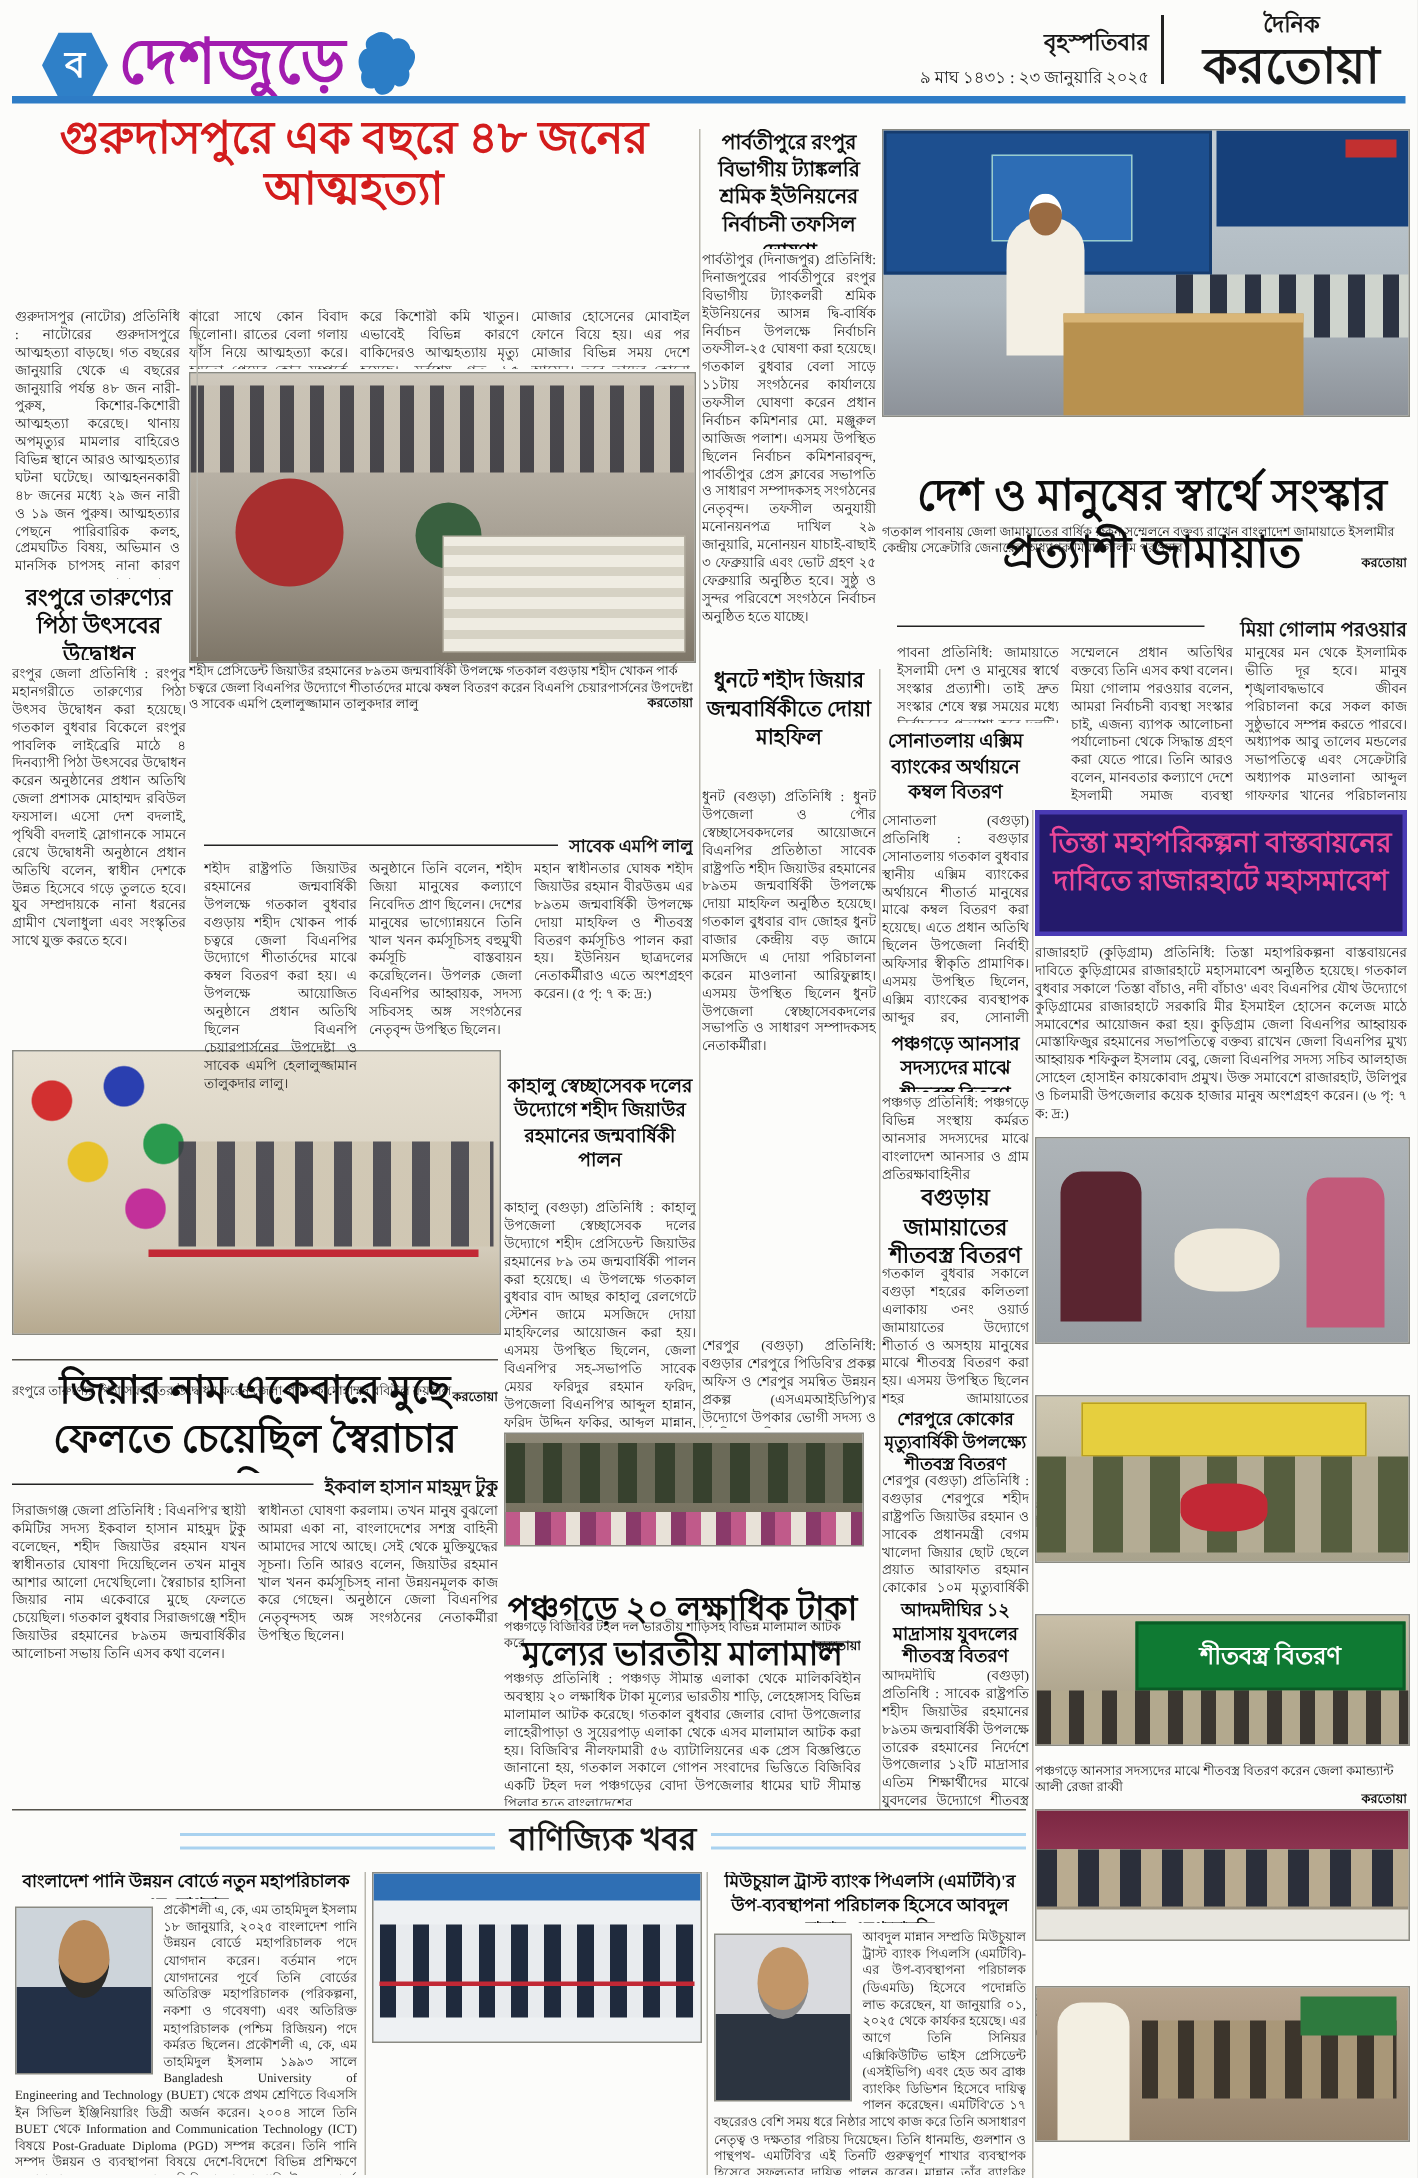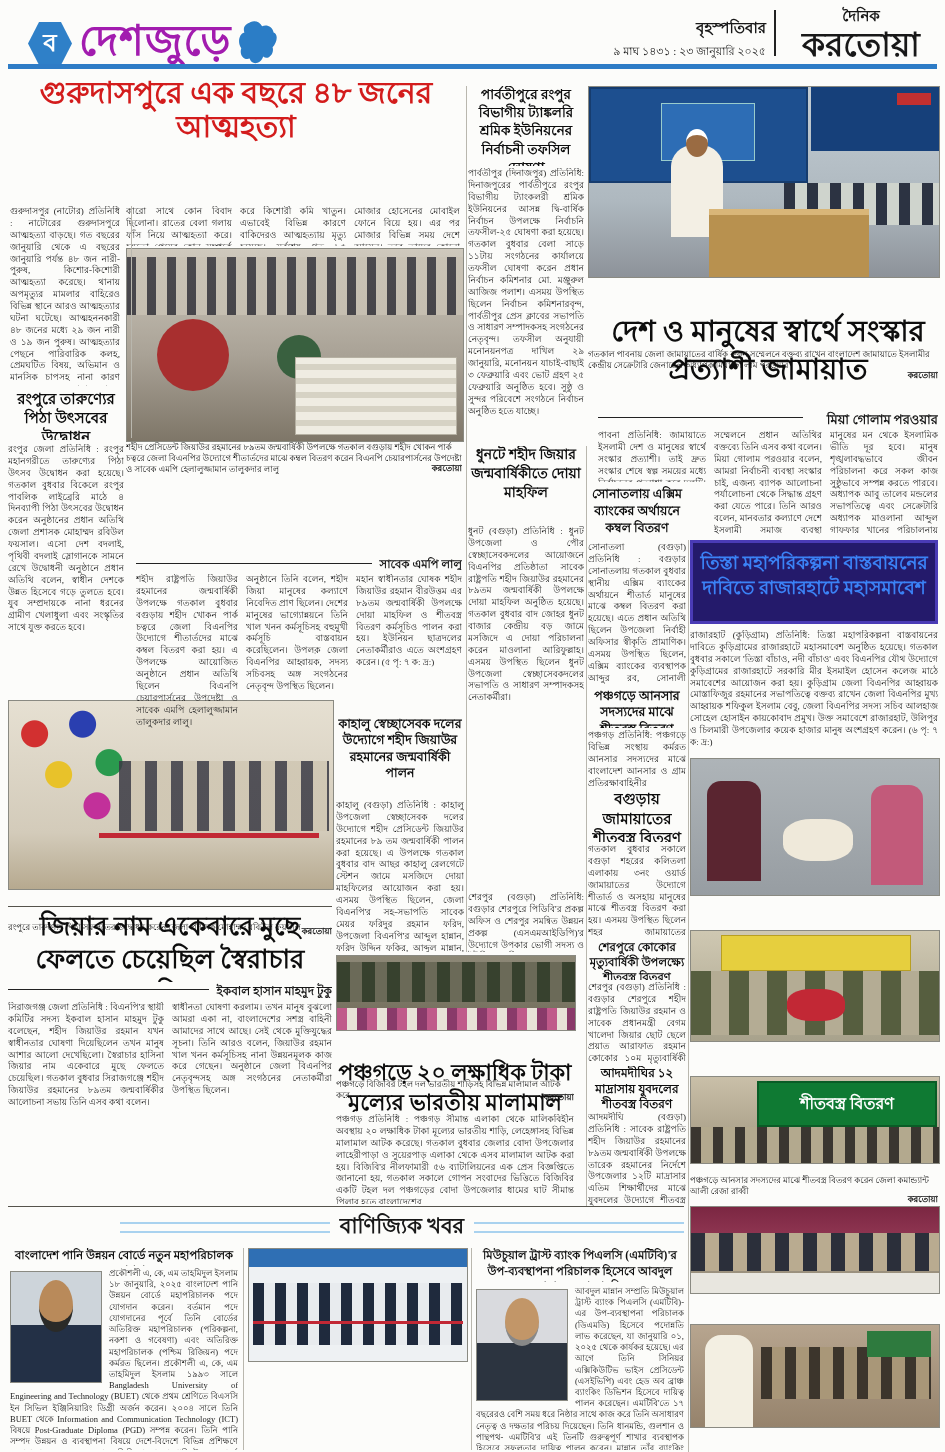--- a/index.html
+++ b/index.html
@@ -153,21 +153,21 @@
   <div class="abs body-txt" style="left:588px;top:542px;width:98px;height:144px;">সোনাতলা (বগুড়া) প্রতিনিধি : বগুড়ার সোনাতলায় গতকাল বুধবার স্থানীয় এক্সিম ব্যাংকের অর্থায়নে শীতার্ত মানুষের মাঝে কম্বল বিতরণ করা হয়েছে। এতে প্রধান অতিথি ছিলেন উপজেলা নির্বাহী অফিসার স্বীকৃতি প্রামাণিক। এসময় উপস্থিত ছিলেন, এক্সিম ব্যাংকের ব্যবস্থাপক আব্দুর রব, সোনালী ব্যাংকের ব্যবস্থাপক মাহবুবার রহমান, ব্যবসায়ী</div>
   <div class="abs hl" style="left:588px;top:688px;width:98px;height:40px;font-size:12.5px;line-height:1.3;">পঞ্চগড়ে আনসার সদস্যদের মাঝে শীতবস্ত্র বিতরণ</div>
   <div class="abs body-txt" style="left:588px;top:730px;width:98px;height:58px;">পঞ্চগড় প্রতিনিধি: পঞ্চগড়ে বিভিন্ন সংস্থায় কর্মরত আনসার সদস্যদের মাঝে বাংলাদেশ আনসার ও গ্রাম প্রতিরক্ষাবাহিনীর মহাপরিচালকের পক্ষ হতে শীতবস্ত্র বিতরণ করা হয়েছে। গতকাল (৬ পৃ: ৭ ক: দ্র:)</div>
   <div class="abs hl" style="left:588px;top:790px;width:98px;height:52px;font-size:15px;line-height:1.3;">বগুড়ায় জামায়াতের শীতবস্ত্র বিতরণ</div>
   <div class="abs body-txt" style="left:588px;top:844px;width:98px;height:94px;">গতকাল বুধবার সকালে বগুড়া শহরের কলিতলা এলাকায় ৩নং ওয়ার্ড জামায়াতের উদ্যোগে শীতার্ত ও অসহায় মানুষের মাঝে শীতবস্ত্র বিতরণ করা হয়। এসময় উপস্থিত ছিলেন শহর জামায়াতের সমাজসেবা সম্পাদক অধ্যক্ষ মাওলানা আব্দুল হামিদ বেগ, শাহাদত হোসেন, জোবায়ের হোসেন রানা, বিলাল হোসাইন প্রমুখ।</div>
   <div class="abs hl" style="left:588px;top:940px;width:98px;height:40px;font-size:11.5px;line-height:1.3;">শেরপুরে কোকোর মৃত্যুবার্ষিকী উপলক্ষ্যে শীতবস্ত্র বিতরণ</div>
   <div class="abs body-txt" style="left:588px;top:982px;width:98px;height:82px;">শেরপুর (বগুড়া) প্রতিনিধি : বগুড়ার শেরপুরে শহীদ রাষ্ট্রপতি জিয়াউর রহমান ও সাবেক প্রধানমন্ত্রী বেগম খালেদা জিয়ার ছোট ছেলে প্রয়াত আরাফাত রহমান কোকোর ১০ম মৃত্যুবার্ষিকী উপলক্ষ্যে আলোচনা সভা, দোয়া মাহফিল ও শীতবস্ত্র বিতরণ করা হয়েছে। গতকাল বুধবার দুপুরে উপজেলার হাসপাতাল (৫ পৃ: ৭ ক: দ্র:)</div>
   <div class="abs hl" style="left:588px;top:1066px;width:98px;height:44px;font-size:12px;line-height:1.3;">আদমদীঘির ১২ মাদ্রাসায় যুবদলের শীতবস্ত্র বিতরণ</div>
   <div class="abs body-txt" style="left:588px;top:1112px;width:98px;height:94px;">আদমদীঘি (বগুড়া) প্রতিনিধি : সাবেক রাষ্ট্রপতি শহীদ জিয়াউর রহমানের ৮৯তম জন্মবার্ষিকী উপলক্ষে তারেক রহমানের নির্দেশে উপজেলার ১২টি মাদ্রাসার এতিম শিক্ষার্থীদের মাঝে যুবদলের উদ্যোগে শীতবস্ত্র বিতরণ করা হয়েছে। ২২ জানুয়ারি বুধবার দুপুরে (৬ পৃ: ৭ ক: দ্র:)</div>
 
-  <div class="abs" style="left:690px;top:540px;width:248px;height:84px;background:#241a6b;border:3px solid #4a3bb5;color:#3b82f6;
+  <div class="abs" style="left:690px;top:540px;width:248px;height:84px;background:#241a6b;border:3px solid #4a3bb5;color:#ec4899;
               font-weight:800;font-size:18.5px;line-height:1.35;text-align:center;display:block;padding-top:8px;box-sizing:border-box;overflow:hidden;">তিস্তা মহাপরিকল্পনা বাস্তবায়নের দাবিতে রাজারহাটে মহাসমাবেশ</div>
   <div class="abs body-txt" style="left:690px;top:630px;width:248px;height:124px;">রাজারহাট (কুড়িগ্রাম) প্রতিনিধি: তিস্তা মহাপরিকল্পনা বাস্তবায়নের দাবিতে কুড়িগ্রামের রাজারহাটে মহাসমাবেশ অনুষ্ঠিত হয়েছে। গতকাল বুধবার সকালে 'তিস্তা বাঁচাও, নদী বাঁচাও' এবং বিএনপির যৌথ উদ্যোগে কুড়িগ্রামের রাজারহাটে সরকারি মীর ইসমাইল হোসেন কলেজ মাঠে সমাবেশের আয়োজন করা হয়। কুড়িগ্রাম জেলা বিএনপির আহ্বায়ক মোস্তাফিজুর রহমানের সভাপতিত্বে বক্তব্য রাখেন জেলা বিএনপির মুখ্য আহ্বায়ক শফিকুল ইসলাম বেবু, জেলা বিএনপির সদস্য সচিব আলহাজ সোহেল হোসাইন কায়কোবাদ প্রমুখ। উক্ত সমাবেশে রাজারহাট, উলিপুর ও চিলমারী উপজেলার কয়েক হাজার মানুষ অংশগ্রহণ করেন। (৬ পৃ: ৭ ক: দ্র:)</div>
 
   <div class="ph" style="left:690px;top:758px;width:248px;height:136px;background:linear-gradient(180deg,#aeb4b8 0%,#979da2 100%);">
     <div class="strip" style="left:16px;top:22px;width:54px;height:100px;background:#5a2530;border-radius:14px 14px 0 0;"></div>
     <div class="strip" style="left:92px;top:60px;width:70px;height:42px;border-radius:40%;background:#efe9da;"></div>
     <div class="strip" style="left:180px;top:26px;width:52px;height:100px;background:#c25a7a;border-radius:14px 14px 0 0;"></div>
   </div>
   <div class="abs cap" style="left:690px;top:896px;width:248px;height:30px;">
     <span>বগুড়ার সোনাতলায় শীতার্ত মানুষের মাঝে কম্বল বিতরণ করেন উপজেলা নির্বাহী অফিসার স্বীকৃতি প্রামাণিক</span>

